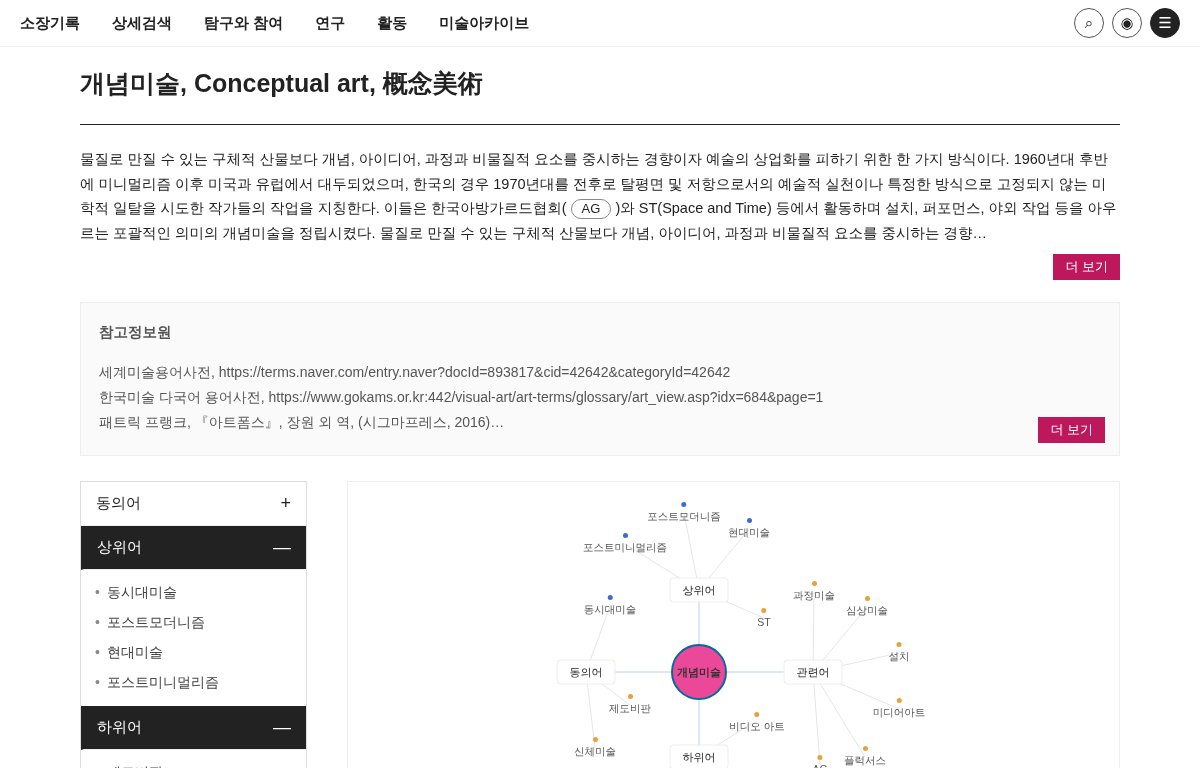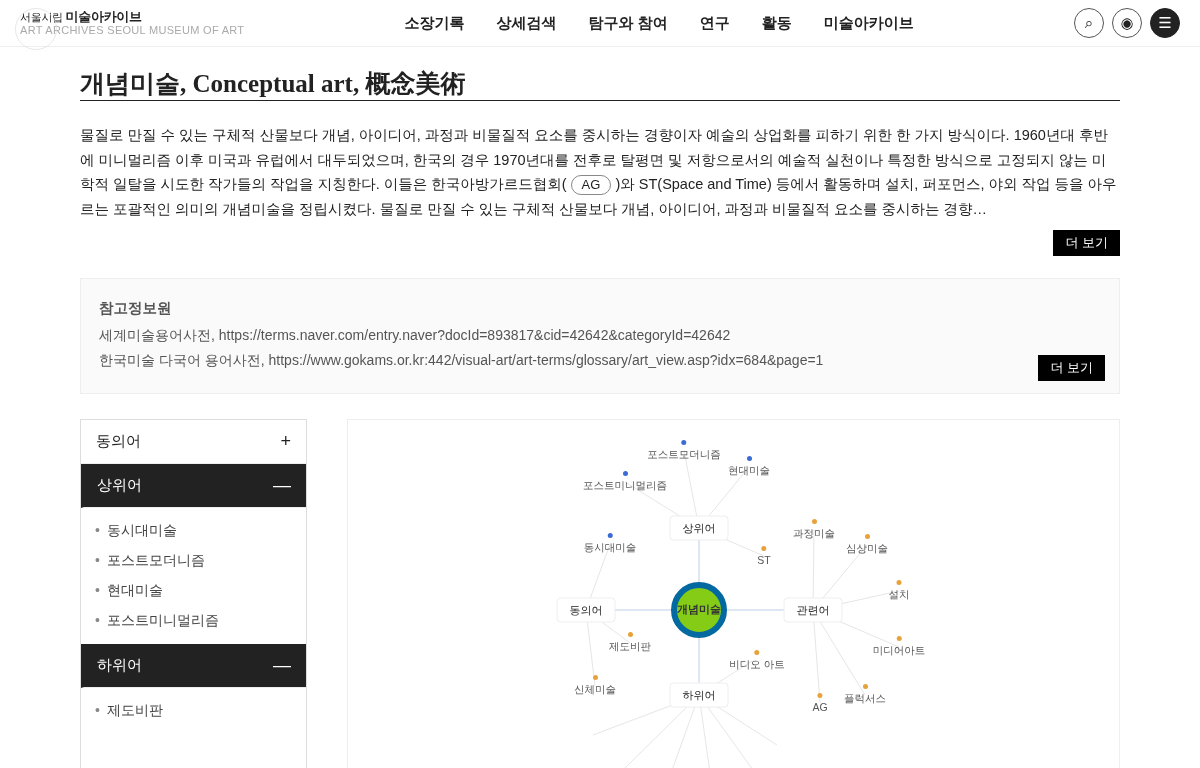--- a/index.html
+++ b/index.html
@@ -11,60 +11,53 @@
   .logo-top { font-size: 11px; letter-spacing: -0.3px; }
   .logo-top strong { font-size: 13px; font-weight: 700; }
   .logo-sub { font-size: 11px; color: #aaa; letter-spacing: 0.3px; }
   .nav { display: flex; gap: 32px; font-size: 15px; }
   .nav-item { cursor: pointer; font-weight: bold; }
   .header-right { display: flex; gap: 8px; }
   .circle-btn { width: 30px; height: 30px; border: 1px solid #555; border-radius: 50%; display: flex; align-items: center; justify-content: center; cursor: pointer; font-size: 15px; background: #fff; }
   .circle-btn.dark { background: #222; border-color: #222; color: #fff; }
   
   .container { padding: 20px 80px 30px; }
-  .title { font-size: 25px; font-weight: 700; border-bottom: 1px solid #222; margin-bottom: 22px; font-family: Liberation Serif, serif; }
+  .title { font-size: 25px; font-weight: 700; padding-bottom: 24px; border-bottom: 1px solid #222; margin-bottom: 22px; }
   .desc { font-size: 14.5px; line-height: 1.7; margin-bottom: 8px; }
   .pill { display: inline-flex; border: 1px solid #888; border-radius: 14px; padding: 0 10px; font-size: 13px; align-items: center; height: 20px; }
   .more-row { display: flex; justify-content: flex-end; margin-bottom: 22px; }
-  .more-btn { background: #000000; color: #fff; font-size: 13px; padding: 4px 12px; border: 0; cursor: pointer; }
+  .more-btn { background: #be185d; color: #fff; font-size: 13px; padding: 4px 12px; border: 0; cursor: pointer; }
   
   .ref-box { border: 1px solid #eee; background: #fafafa; padding: 20px 18px; margin-bottom: 25px; position: relative; }
-  .ref-title { font-size: 14.5px; font-weight: 600; margin-bottom: 5px; color: #555; }
+  .ref-title { font-size: 14.5px; font-weight: 600; margin-bottom: 18px; color: #555; }
   .ref-line { font-size: 14px; line-height: 1.8; color: #555; }
   .ref-more { position: absolute; bottom: 12px; right: 14px; }
   
   .two-col { display: flex; gap: 40px; }
   .sidebar { width: 227px; border: 1px solid #ddd; }
   .sec-head { padding: 11px 15px; display: flex; justify-content: space-between; align-items: center; font-size: 15px; cursor: pointer; border-bottom: 1px solid #eee; }
   .sec-head.light { background: #fff; color: #222; }
   .sec-head.dark { background: #222; color: #fff; border-left: 3px solid #222; padding-left: 13px; }
   .sec-icon { font-size: 18px; font-weight: 300; }
   .sec-body { padding: 8px 0; }
   .sec-item { font-size: 14px; padding: 6px 16px 6px 26px; position: relative; color: #444; cursor: pointer; }
   .sec-item::before { content: "•"; position: absolute; left: 14px; color: #888; }
   .sec-body:last-child { border-bottom: 0; }
   
   .graph-area { flex: 1; border: 1px solid #eee; background: #fff; position: relative; height: 403px; }
   .gnode { position: absolute; font-size: 10.5px; color: #555; text-align: center; transform: translate(-50%, -50%); white-space: nowrap; }
   .gnode .dot { width: 5px; height: 5px; border-radius: 50%; margin: 0 auto 3px; }
   .hub { border: 1px solid #eee; border-radius: 4px; padding: 4px 12px; font-size: 11px; background: #fff; position: absolute; transform: translate(-50%, -50%); z-index: 2; }
-  .center-hub { width: 56px; height: 56px; border: 6px solid #0369a1; border-radius: 50%; display: flex; align-items: center; justify-content: center; font-size: 11px; font-weight: 600; color: #333; position: absolute; transform: translate(-50%, -50%); z-index: 2; background: #84cc16; }
+  .center-hub { width: 56px; height: 56px; border: 2px solid #0369a1; border-radius: 50%; display: flex; align-items: center; justify-content: center; font-size: 11px; font-weight: 600; color: #333; position: absolute; transform: translate(-50%, -50%); z-index: 2; background: #ec4899; }
   svg.lines { position: absolute; inset: 0; width: 100%; height: 100%; z-index: 0; }
 </style>
 </head>
 <body>
 
 <div class="header">
-  <div class="header-left">
-    <div class="logo-circle"></div>
-    <div class="logo-top">
-      <span>서울시립 </span><strong>미술아카이브</strong>
-    </div>
-    <div class="logo-sub">ART ARCHIVES SEOUL MUSEUM OF ART</div>
-  </div>
   <nav class="nav">
     <span class="nav-item">소장기록</span>
     <span class="nav-item">상세검색</span>
     <span class="nav-item">탐구와 참여</span>
     <span class="nav-item">연구</span>
     <span class="nav-item">활동</span>
     <span class="nav-item">미술아카이브</span>
   </nav>
   <div class="header-right">
     <div class="circle-btn">⌕</div>
@@ -82,20 +75,21 @@
     <span>)와 ST(Space and Time) 등에서 활동하며 설치, 퍼포먼스, 야외 작업 등을 아우르는 포괄적인 의미의 개념미술을 정립시켰다. 물질로 만질 수 있는 구체적 산물보다 개념, 아이디어, 과정과 비물질적 요소를 중시하는 경향…</span>
   </p>
   <div class="more-row">
     <button class="more-btn">더 보기</button>
   </div>
 
   <div class="ref-box">
     <div class="ref-title">참고정보원</div>
     <div class="ref-line">세계미술용어사전, https://terms.naver.com/entry.naver?docId=893817&amp;cid=42642&amp;categoryId=42642</div>
     <div class="ref-line">한국미술 다국어 용어사전, https://www.gokams.or.kr:442/visual-art/art-terms/glossary/art_view.asp?idx=684&amp;page=1</div>
+    <div class="ref-line">패트릭 프랭크, 『아트폼스』, 장원 외 역, (시그마프레스, 2016)…</div>
     <button class="more-btn ref-more">더 보기</button>
   </div>
 
   <div class="two-col">
     <aside class="sidebar">
       <div class="sec-head light">
         <span>동의어</span>
         <span class="sec-icon">+</span>
       </div>
 

